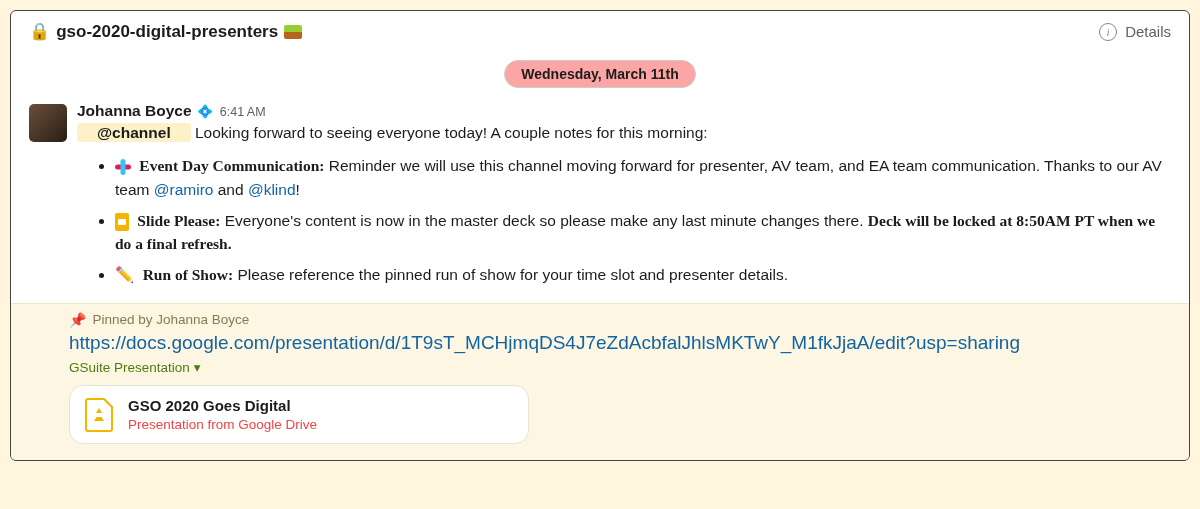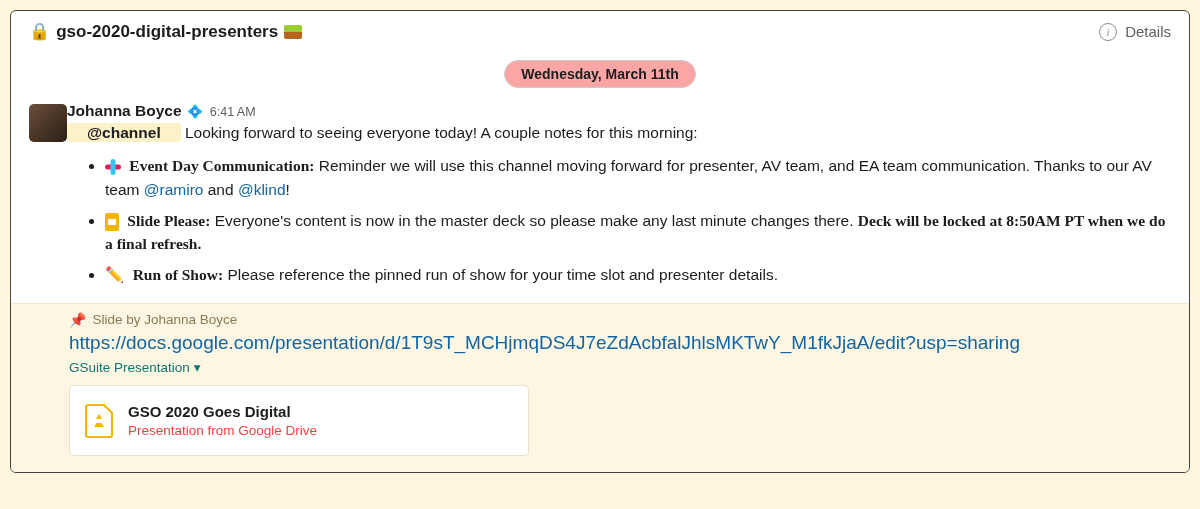--- a/index.html
+++ b/index.html
@@ -59,20 +59,21 @@
       border-radius: 18px;
       padding: 5px 16px;
       font-size: 14px;
       color: #1d1c1d;
       font-weight: 600;
       background: #fca5a5;
     }
     .message {
       padding: 0 18px 8px 18px;
       display: flex;
+      gap: 10px;
     }
     .avatar {
       width: 38px; height: 38px;
       border-radius: 5px;
       background: linear-gradient(135deg,#6b4f3a,#2a1e15);
       flex-shrink: 0;
       margin-top: 2px;
     }
     .msg-body { flex: 1; }
     .msg-header {
@@ -129,32 +130,32 @@
     }
     .pin-icon { color: #d28a2a; font-size: 14px; }
     .link {
       color: #1264a3;
       font-size: 19px;
       word-break: break-all;
       display: block;
       margin-bottom: 4px;
     }
     .attach-label {
-      color: #0f766e;
+      color: #4d7c0f;
       font-size: 13.5px;
       display: inline-flex;
       align-items: center;
       gap: 4px;
       margin-bottom: 10px;
     }
     .attach-card {
       background: #fff;
       border: 1px solid #e6e2d5;
-      border-radius: 4px;
-      padding: 16px 14px;
+      border-radius: 14px;
+      padding: 10px 14px;
       display: inline-flex;
       align-items: center;
       gap: 14px;
       min-width: 460px;
     }
     .drive-icon {
       width: 30px; height: 36px;
       position: relative;
     }
     .drive-icon svg { width: 30px; height: 36px; display: block; }
@@ -250,21 +251,21 @@
           <span class="bullet-icon">✏️</span>
           <span class="bold">Run of Show:</span><span> Please reference the pinned run of show for your time slot and presenter details.</span>
         </li>
       </ul>
     </div>
   </div>
 
   <div class="pinned-section">
     <div class="pinned-head">
       <span class="pin-icon">📌</span>
-      <span>Slide by Johanna Boyce</span>
+      <span>Pinned by Johanna Boyce</span>
     </div>
     <a class="link">https://docs.google.com/presentation/d/1T9sT_MCHjmqDS4J7eZdAcbfalJhlsMKTwY_M1fkJjaA/edit?usp=sharing</a>
     <div class="attach-label">
       <span>GSuite Presentation</span>
       <span>▾</span>
     </div>
     <div>
       <div class="attach-card">
         <div class="drive-icon">
           <svg viewBox="0 0 30 36">

